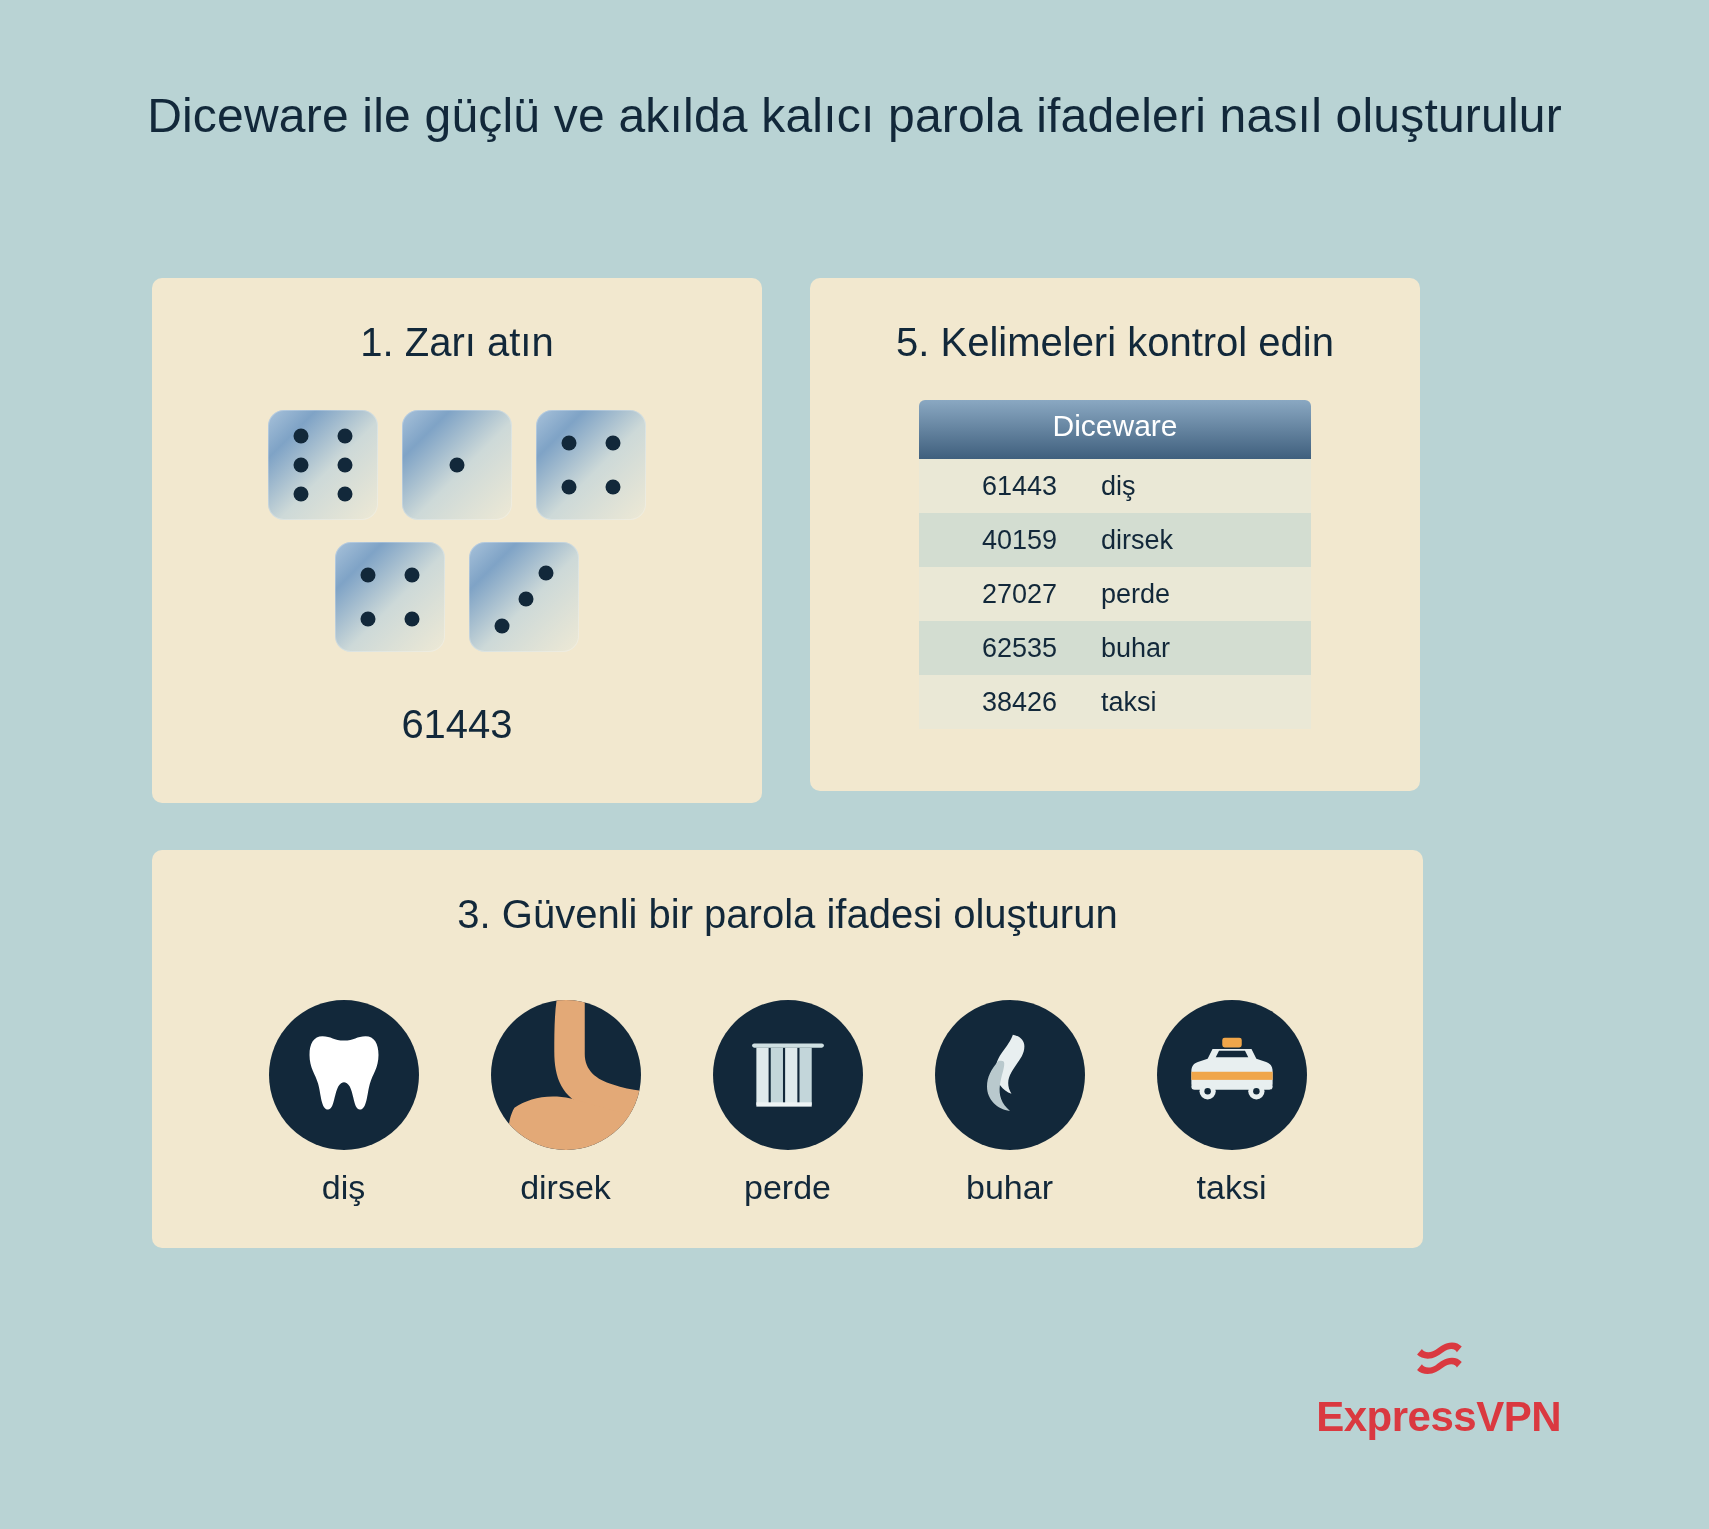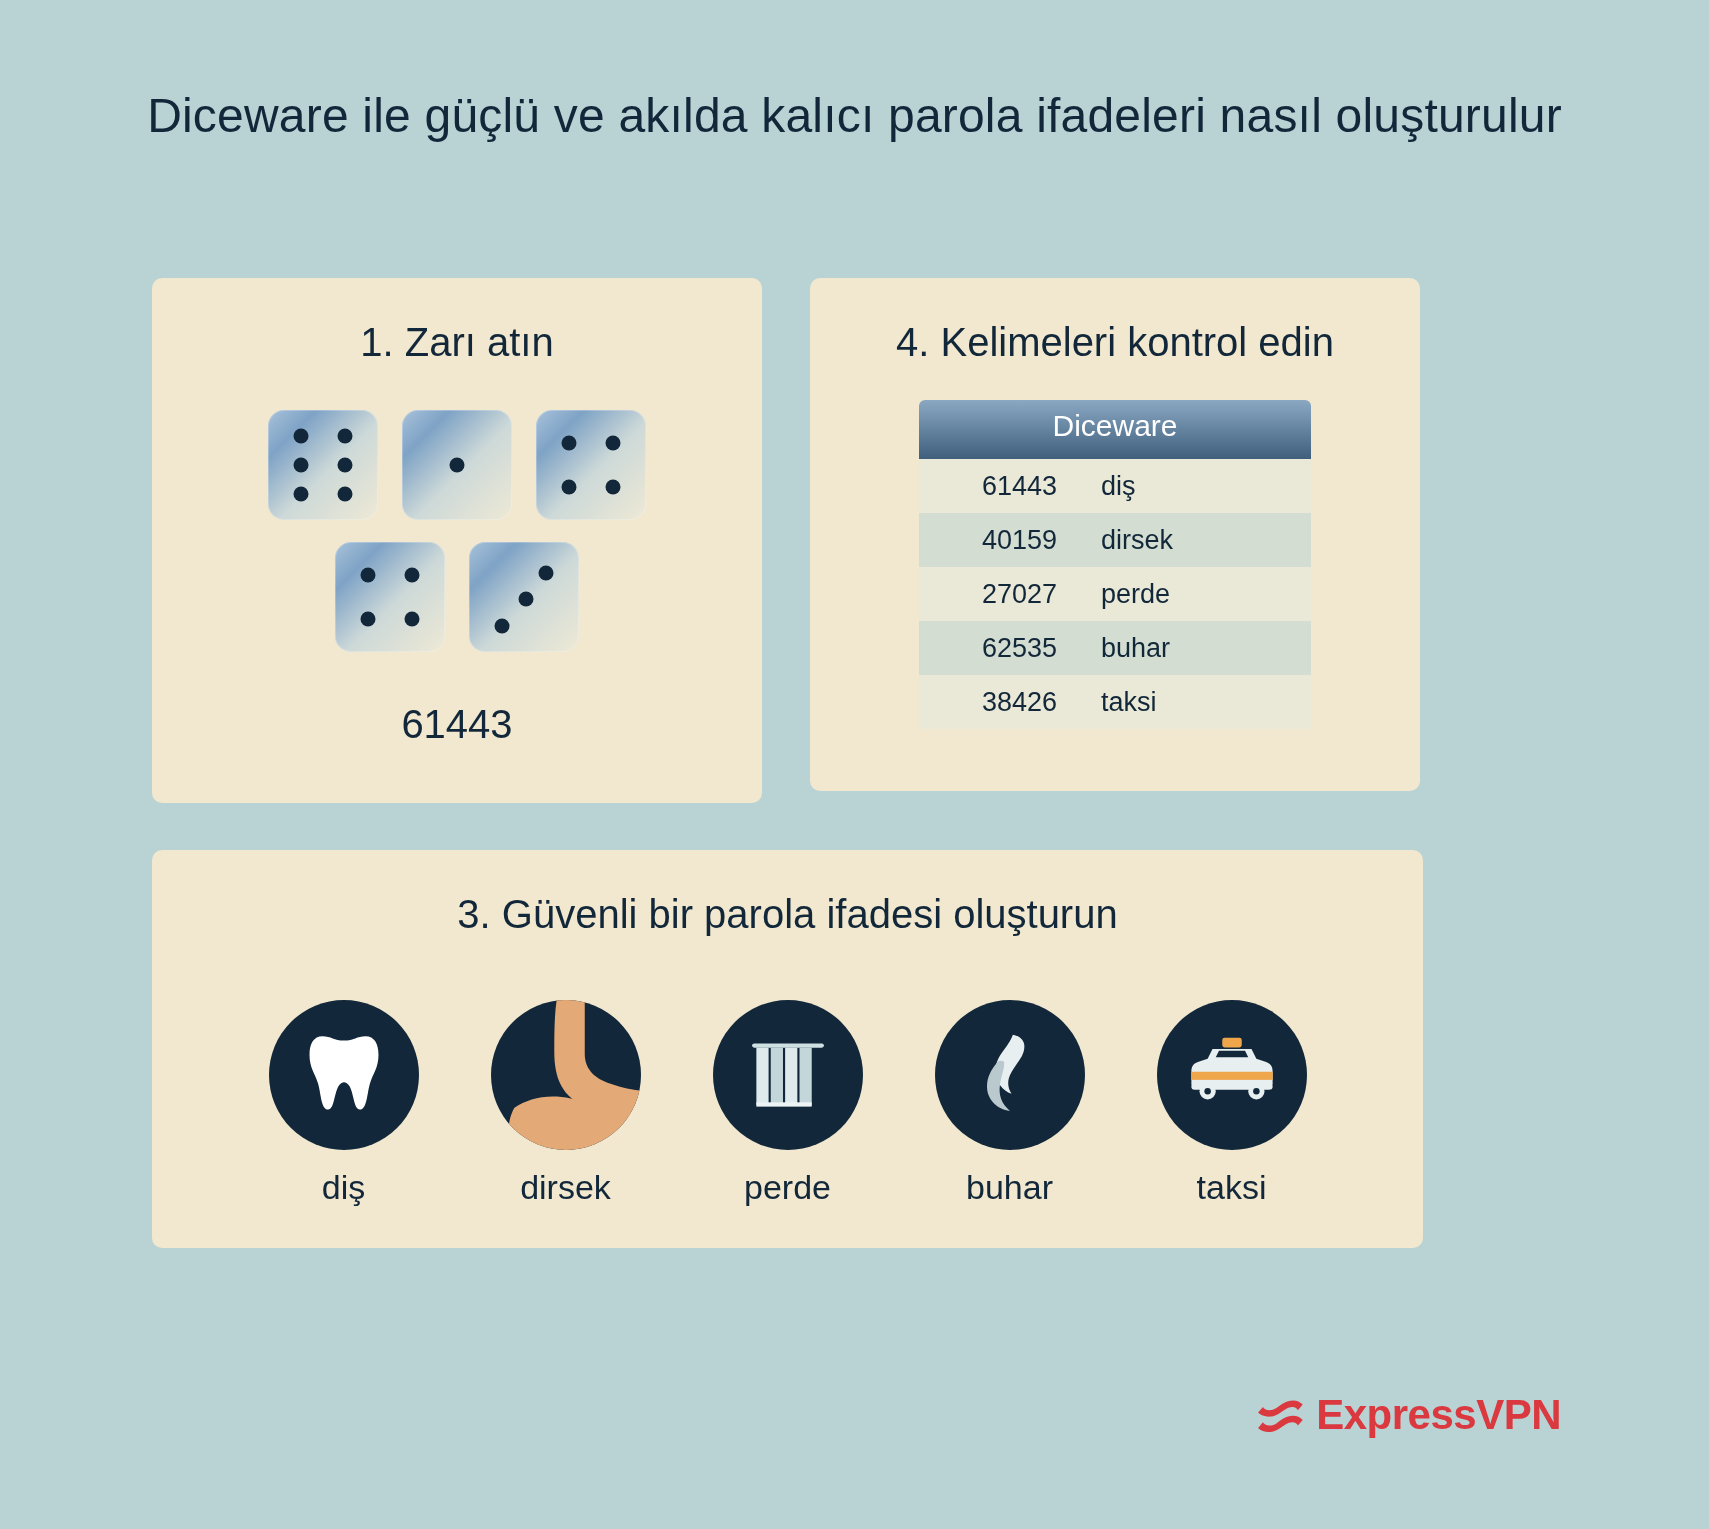--- a/index.html
+++ b/index.html
@@ -166,20 +166,21 @@
   }
 
   
   .logo {
     position: absolute;
     right: 148px;
     bottom: 88px;
     display: flex;
     align-items: center;
     gap: 10px;
+    flex-direction: column;
   }
   .logo-mark {
     width: 52px;
     height: 52px;
   }
   .logo-text {
     font-size: 42px;
     font-weight: 700;
     color: #da3940;
     letter-spacing: -0.5px;
@@ -235,21 +236,21 @@
           <span class="pip" style="left:30%;top:76%"></span>
         </div>
 
       </div>
     </div>
 
     <div class="dice-number">61443</div>
   </div>
 
   <div class="card" id="card-words">
-    <div class="card-title">4. Kelimeleri kontrol edin</div>
+    <div class="card-title">5. Kelimeleri kontrol edin</div>
 
     <div class="table-wrap">
       <div class="table-head">Diceware</div>
 
       <div class="table-row">
         <div class="cell-code">61443</div>
         <div class="cell-word">diş</div>
       </div>
       <div class="table-row">
         <div class="cell-code">40159</div>

